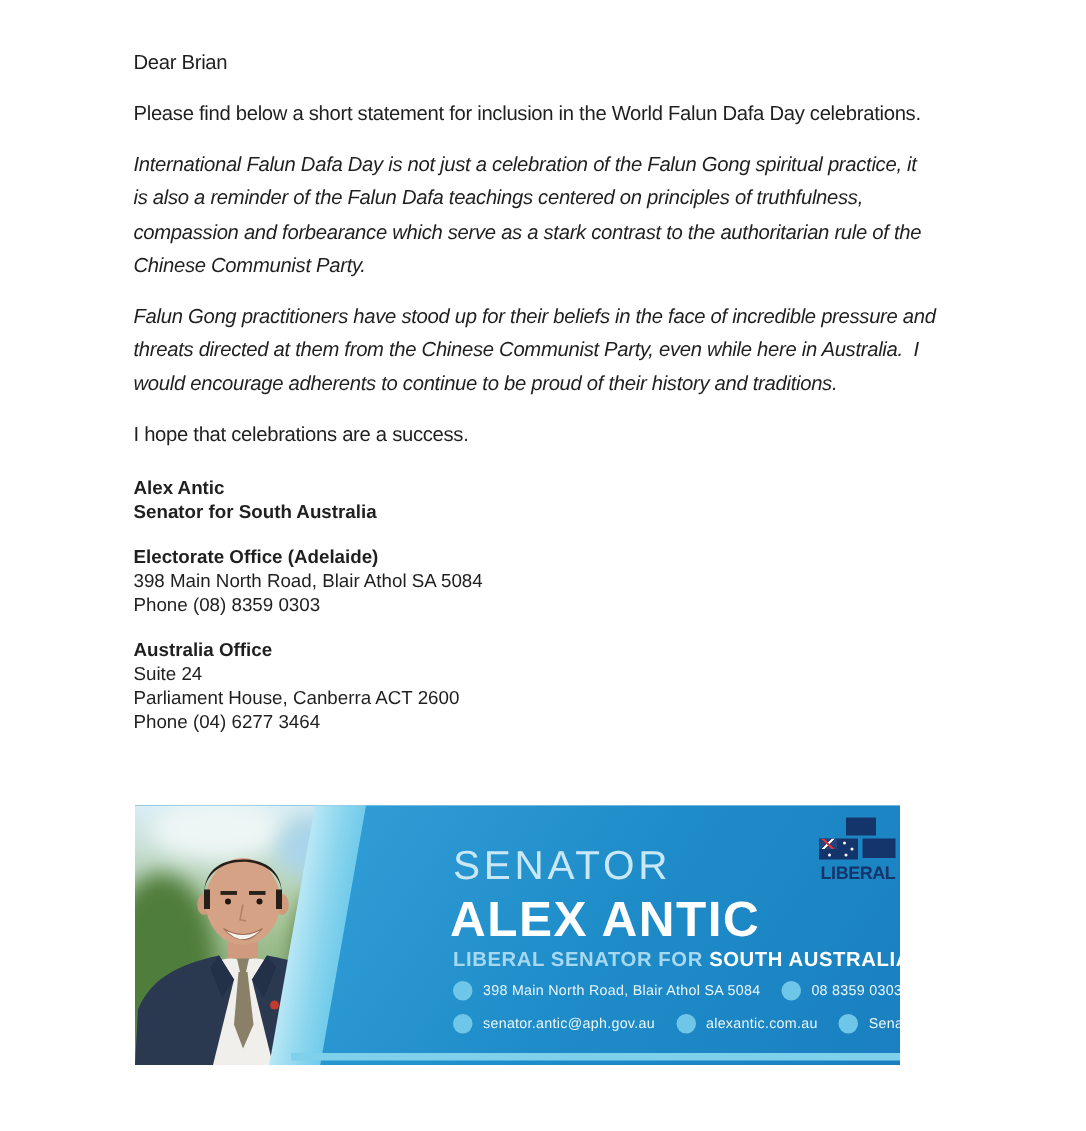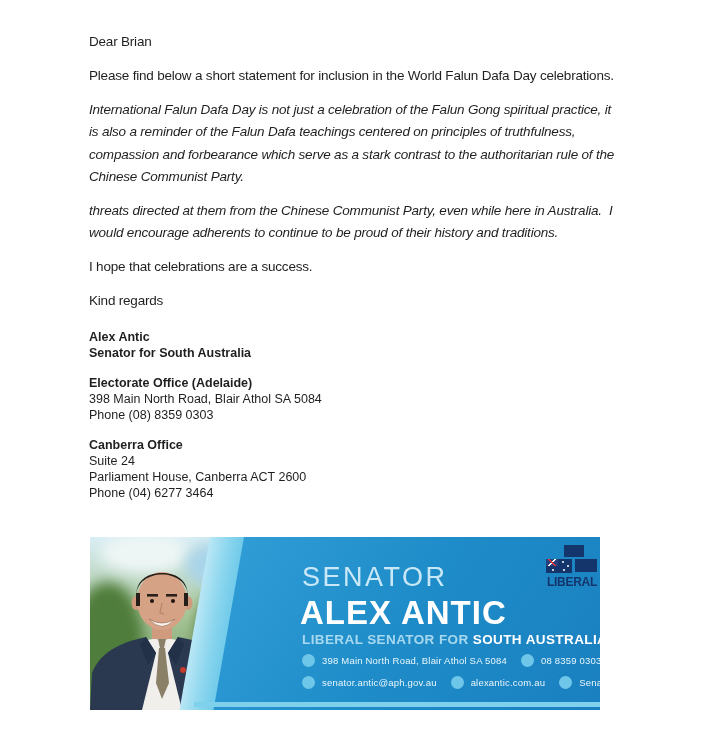--- a/index.html
+++ b/index.html
@@ -98,44 +98,42 @@
     </div>
 
     <div class="para italic">
       <span class="line">International Falun Dafa Day is not just a celebration of the Falun Gong spiritual practice, it</span>
       <span class="line">is also a reminder of the Falun Dafa teachings centered on principles of truthfulness,</span>
       <span class="line">compassion and forbearance which serve as a stark contrast to the authoritarian rule of the</span>
       <span class="line">Chinese Communist Party.</span>
     </div>
 
     <div class="para italic">
+      <span class="line">Falun Gong practitioners have stood up for their beliefs in the face of incredible pressure and</span>
       <span class="line">threats directed at them from the Chinese Communist Party, even while here in Australia.  I</span>
       <span class="line">would encourage adherents to continue to be proud of their history and traditions.</span>
     </div>
 
     <div class="para">
       <span class="line">I hope that celebrations are a success.</span>
     </div>
 
-    <div class="para">
-      <span class="line">Kind regards</span>
-    </div>
 
     <div class="signature">
       <span class="line bold">Alex Antic</span>
       <span class="line bold">Senator for South Australia</span>
 
       <div class="sig-block">
         <span class="line bold">Electorate Office (Adelaide)</span>
         <span class="line">398 Main North Road, Blair Athol SA 5084</span>
         <span class="line">Phone (08) 8359 0303</span>
       </div>
 
       <div class="sig-block">
-        <span class="line bold">Canberra Office</span>
+        <span class="line bold">Australia Office</span>
         <span class="line">Suite 24</span>
         <span class="line">Parliament House, Canberra ACT 2600</span>
         <span class="line">Phone (04) 6277 3464</span>
       </div>
     </div>
 
   </div>
 
   <div class="banner">
 

